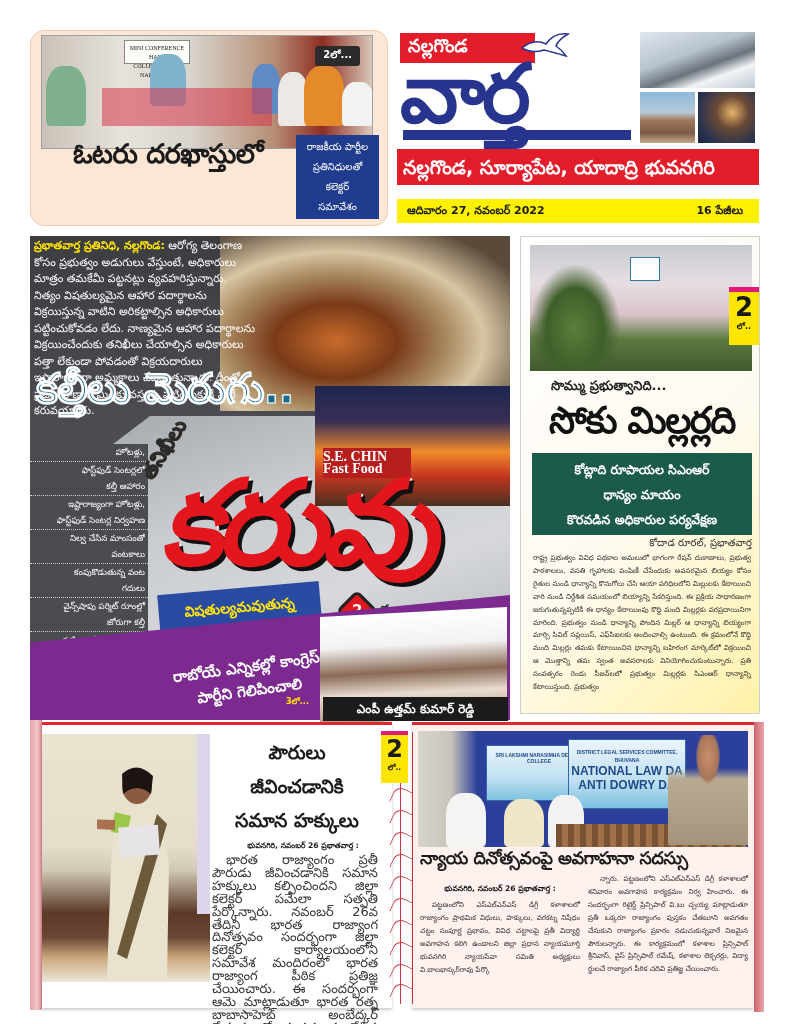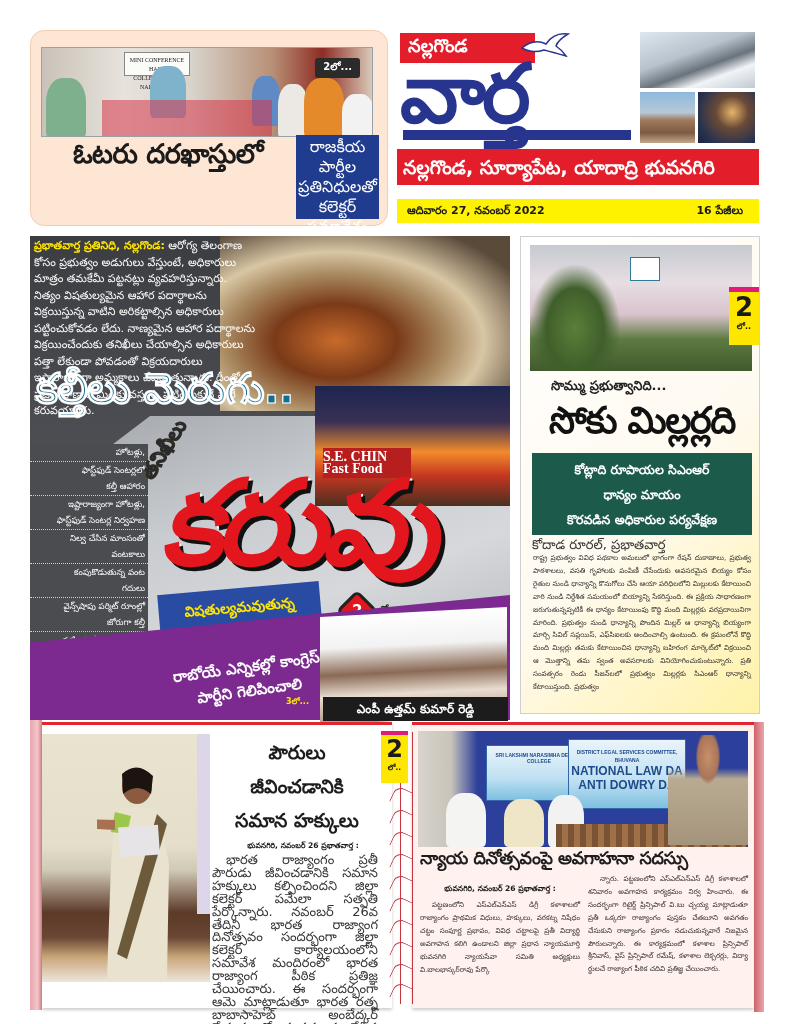--- a/index.html
+++ b/index.html
@@ -2,26 +2,26 @@
 <html><head>
 <meta charset="utf-8">
 <style>
   * { box-sizing: border-box; margin: 0; padding: 0; }
   html, body { width: 787px; height: 1024px; background: #ffffff; overflow: hidden; }
   body { position: relative; font-family: "DejaVu Sans", sans-serif; color: #1a1a1a; }
   .abs { position: absolute; }
 
   
   #teaser { left: 30px; top: 30px; width: 358px; height: 196px; background: #fde6d4; border-radius: 14px; border: 1px solid #f2cdb2; }
-  #teaser-photo { left: 10px; top: 16px; width: 332px; height: 90px; background: linear-gradient(90deg,#c9c2b8 0%,#e7e3dc 25%,#d8d4cc 45%,#b78f76 70%,#8e2d23 85%,#d9c9b9 100%); border: 1px solid #9aa0a8; overflow: hidden; }
+  #teaser-photo { left: 10px; top: 4px; width: 332px; height: 114px; background: linear-gradient(90deg,#c9c2b8 0%,#e7e3dc 25%,#d8d4cc 45%,#b78f76 70%,#8e2d23 85%,#d9c9b9 100%); border: 1px solid #9aa0a8; overflow: hidden; }
   .ph-person { position: absolute; border-radius: 40% 40% 10% 10%; }
   #teaser-sign { left: 82px; top: 4px; width: 66px; height: 24px; background: #fbfbf7; border: 1px solid #888; font-family: "Liberation Serif", serif; font-size: 6px; color: #222; text-align: center; line-height: 9px; padding-top: 3px; }
   #teaser-badge { right: 12px; top: 10px; background: #2b2b2b; color: #fff; font-size: 10px; font-weight: bold; padding: 3px 8px; border-radius: 3px; }
   #teaser-headline { left: 8px; top: 103px; width: 258px; font-weight: bold; font-size: 27px; line-height: 40px; color: #1b1b1b; text-align: center; letter-spacing: -0.5px; }
-  #teaser-side { left: 265px; top: 104px; width: 83px; height: 84px; background: #203c8e; color: #fff; font-size: 16px; line-height: 20px; text-align: center; padding-top: 2px; }
+  #teaser-side { left: 265px; top: 104px; width: 83px; height: 84px; background: #203c8e; color: #fff; font-size: 10px; line-height: 20px; text-align: center; padding-top: 2px; }
 
   
   #mast-red-tag { left: 400px; top: 33px; width: 135px; height: 30px; background: #e41d2b; color: #fff; font-size: 18px; font-weight: bold; padding: 2px 8px; }
   #mast-bird { left: 520px; top: 30px; width: 50px; height: 30px; }
   #mast-logo { left: 400px; top: 50px; width: 235px; height: 88px; color: #27358f; font-size: 82px; font-weight: 900; line-height: 88px; letter-spacing: -4px; font-family: "DejaVu Sans", sans-serif; }
   #mast-underline { left: 403px; top: 130px; width: 228px; height: 10px; background: #27358f; }
   #mast-img1 { left: 640px; top: 32px; width: 115px; height: 56px; background: linear-gradient(160deg,#dfe7ef 0%,#b7c2cc 40%,#6a737c 60%,#f1f4f7 75%,#c0c9d2 100%); }
   #mast-img2 { left: 640px; top: 92px; width: 55px; height: 51px; background: linear-gradient(180deg,#8fb8de 0%,#b6c9d8 40%,#a07a5c 55%,#7d5a44 80%,#c4a88c 100%); }
   #mast-img3 { left: 698px; top: 92px; width: 57px; height: 51px; background: radial-gradient(circle at 60% 40%,#e7b46a 0%,#6a4a36 35%,#27324f 75%,#1c2440 100%); }
   #mast-regions { left: 397px; top: 149px; width: 362px; height: 36px; background: #e41d2b; color: #fff; font-size: 19px; font-weight: bold; line-height: 36px; padding-left: 6px; white-space: nowrap; }
@@ -57,21 +57,21 @@
   #mill { left: 520px; top: 236px; width: 240px; height: 478px; background: linear-gradient(135deg,#ffffff 0%,#fffaf0 55%,#fff2a8 100%); border: 1px solid #cfcfcf; }
   #mill-photo { left: 9px; top: 8px; width: 222px; height: 126px; background: linear-gradient(180deg,#c6cad0 0%,#e6dee2 30%,#d9c3cc 55%,#5d7a40 75%,#415a2e 100%); overflow: hidden; }
   #mill-tree { left: 0; top: 20px; width: 90px; height: 106px; background: radial-gradient(ellipse at 50% 60%,#5b7e3a 0%,#3f5f2a 45%,rgba(0,0,0,0) 72%); }
   #mill-sign { left: 100px; top: 12px; width: 30px; height: 24px; background: #ffffff; border: 1px solid #2f7a9c; font-size: 5px; text-align: center; color: #2f7a9c; }
   #mill-2lo { left: 208px; top: 50px; width: 30px; height: 58px; background: #ffe600; border-top: 5px solid #e2197a; text-align: center; }
   #mill-2lo-num { font-size: 26px; font-weight: 900; line-height: 30px; color: #1a1a1a; }
   #mill-2lo-text { font-size: 8px; font-weight: bold; color: #1a1a1a; }
   #mill-kicker { left: 30px; top: 141px; width: 200px; font-size: 13px; font-weight: bold; color: #222; }
   #mill-headline { left: 10px; top: 160px; width: 222px; font-size: 37px; font-weight: 900; color: #111; text-align: center; letter-spacing: -1.5px; line-height: 48px; }
   #mill-deck { left: 11px; top: 216px; width: 220px; height: 82px; background: #1c5a4c; color: #ffffff; font-size: 12.5px; font-weight: bold; text-align: center; line-height: 25px; padding-top: 4px; }
-  #mill-dateline { left: 11px; top: 300px; width: 220px; font-size: 13px; text-align: left; color: #333; }
+  #mill-dateline { left: 11px; top: 300px; width: 220px; font-size: 10px; text-align: right; color: #333; }
   #mill-body { left: 12px; top: 315px; width: 218px; font-size: 7.1px; line-height: 12.9px; color: #333; text-align: justify; }
 
   
   #nb-left-edge { left: 30px; top: 720px; width: 12px; height: 290px; background: linear-gradient(90deg,#e7a5ab 0%,#f3c6ca 60%,#d8888f 100%); }
   #nb-left { left: 42px; top: 722px; width: 350px; height: 286px; background: #ffffff; border-top: 3px solid #e0262f; box-shadow: 0 2px 3px rgba(0,0,0,0.2); }
   #nb-right { left: 412px; top: 722px; width: 342px; height: 286px; background: #fff1ee; border-top: 3px solid #e0262f; box-shadow: 0 2px 3px rgba(0,0,0,0.2); }
   #nb-right-edge { left: 754px; top: 722px; width: 10px; height: 290px; background: linear-gradient(90deg,#d0616a 0%,#e8a7ad 100%); }
   #nb-spine { left: 388px; top: 722px; width: 30px; height: 282px; }
   .ring { position: absolute; left: 4px; width: 18px; height: 18px; border: 1.6px solid #c7343d; border-right: none; border-bottom: none; border-radius: 50% 0 0 0; transform: rotate(25deg); }
   .spine-line { position: absolute; top: 10px; bottom: 0; width: 1px; background: #c7343d; }

